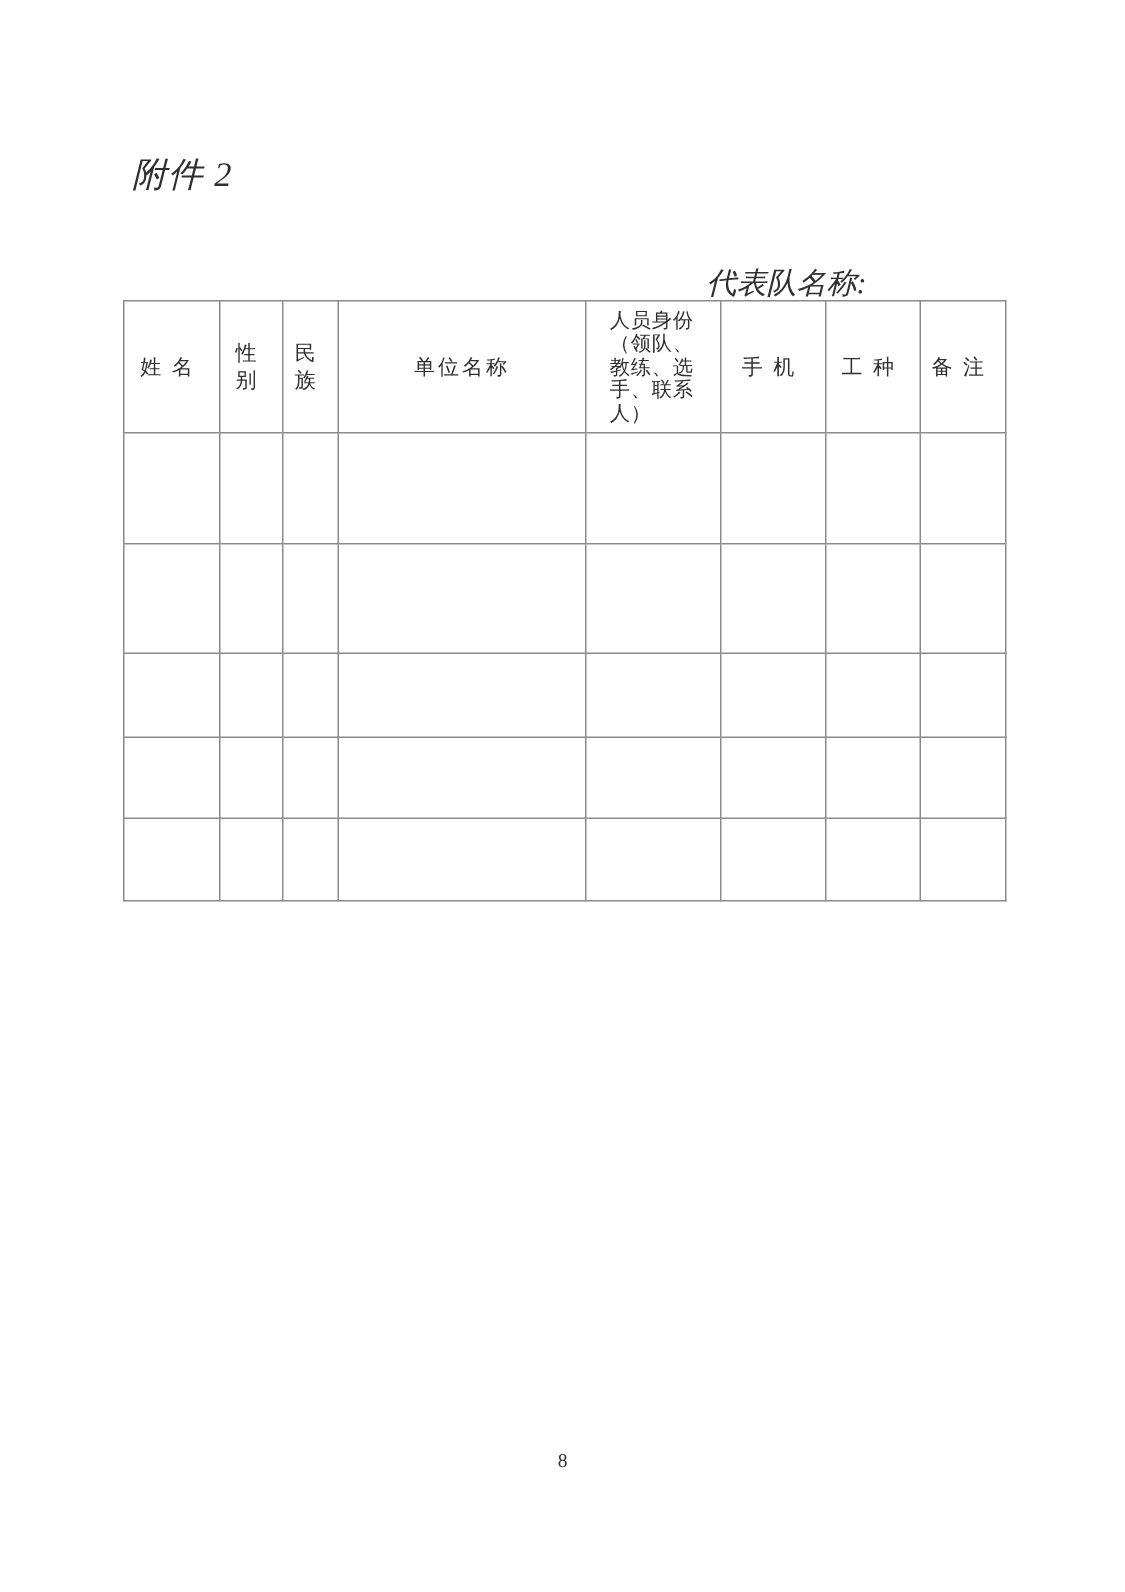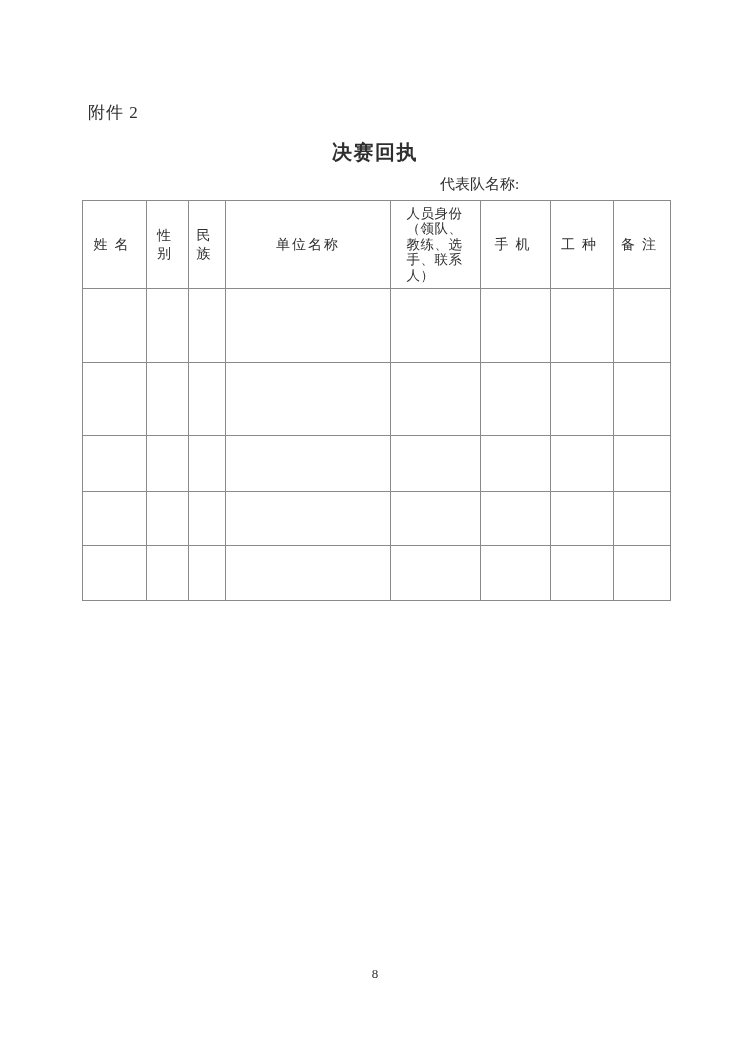--- a/index.html
+++ b/index.html
@@ -14,38 +14,40 @@
     height:1061px;
     background:var(--bg);
     color:var(--text);
     font-family:"Liberation Serif","DejaVu Serif",serif;
     overflow:hidden;
   }
   .attachment-label{
     position:absolute;
     left:88px;
     top:101px;
-    font-size:17px;
+    font-size:23px;
     letter-spacing:1px;
+    font-style:italic;
   }
   .doc-title{
     position:absolute;
     left:0;
     top:139px;
     width:100%;
     text-align:center;
     font-size:20px;
     font-weight:bold;
     letter-spacing:1.5px;
   }
   .team-name-label{
     position:absolute;
-    left:440px;
+    left:471px;
     top:175px;
-    font-size:15px;
+    font-size:20px;
+    font-style:italic;
   }
   table.grid{
     position:absolute;
     left:82px;
     top:200px;
     width:588px;
     border-collapse:collapse;
     table-layout:fixed;
   }
   .grid th,.grid td{
@@ -89,21 +91,20 @@
     font-size:13px;
   }
 </style>
 </head>
 <body>
 
 <div class="page">
 
   <div class="attachment-label">附件 2</div>
 
-  <div class="doc-title">决赛回执</div>
 
   <div class="team-name-label">代表队名称:</div>
 
   <table class="grid">
     <colgroup>
       <col style="width:64px">
       <col style="width:42px">
       <col style="width:37px">
       <col style="width:165px">
       <col style="width:90px">

